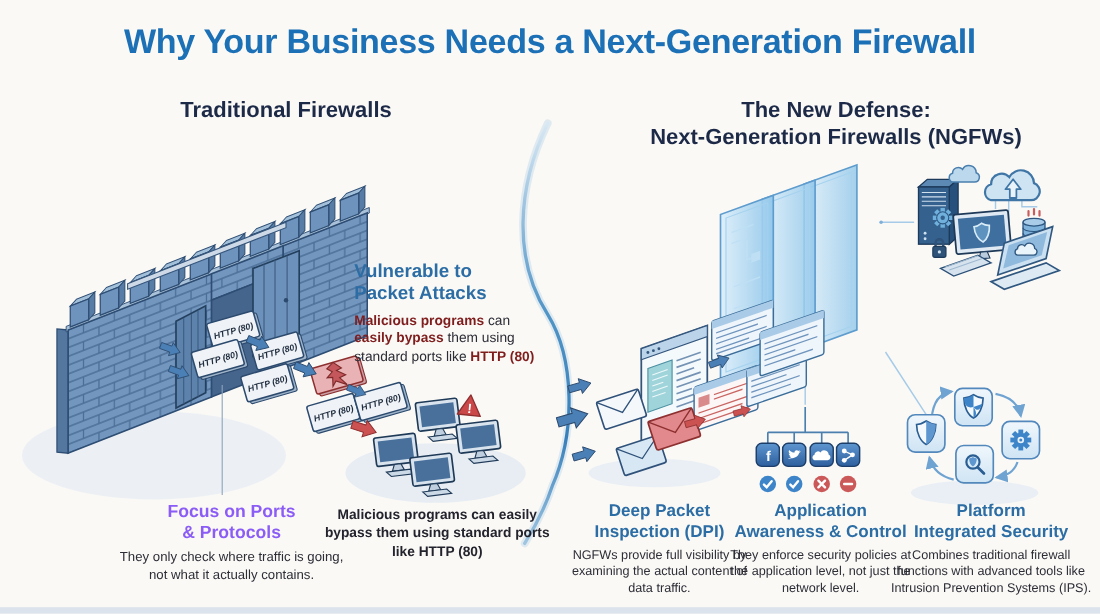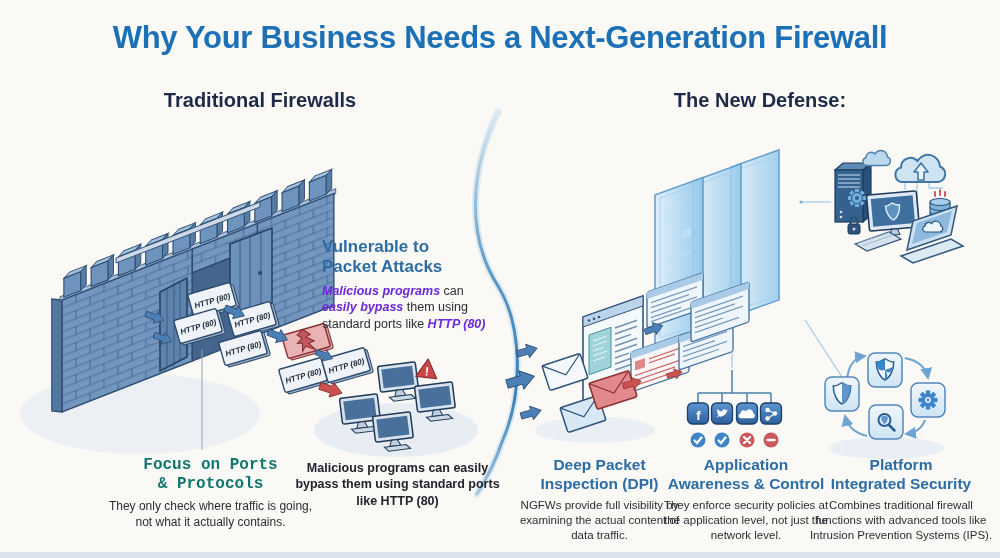--- a/index.html
+++ b/index.html
@@ -17,23 +17,23 @@
   }
   .col-heading{
     text-align:center;font-size:20px;font-weight:800;line-height:1.25;
     color:#1d2a47;
   }
   .left-heading{top:88px;left:95px;width:330px;}
   .right-heading{top:88px;left:530px;width:460px;}
   .vuln-block{top:237px;left:322px;width:172px;}
   .vuln-title{font-size:17px;font-weight:800;line-height:1.15;color:#2b6da4;}
   .vuln-body{margin-top:7px;font-size:12.5px;line-height:1.3;color:#2d2d36;}
-  .vuln-body b{color:#6d28d9;font-style:italic;}
+  .vuln-body b{color:#7f1d1d;}
   .focus-block{top:456px;left:108px;width:205px;text-align:center;}
-  .mini-title{font-size:16px;font-weight:800;line-height:1.2;color:#0f766e;font-family:Liberation Mono, monospace;}
+  .mini-title{font-size:16px;font-weight:800;line-height:1.2;color:#8b5cf6;}
   .mini-body{margin-top:5px;font-size:12px;line-height:1.3;color:#2d2d36;}
   .bypass-note{top:460px;left:295px;width:205px;text-align:center;
     font-size:12.5px;font-weight:700;line-height:1.3;color:#23232d;}
   .ngfw-col{top:456px;text-align:center;}
   .ngfw-col .t{font-size:15.5px;font-weight:800;line-height:1.2;color:#2b6da4;}
   .ngfw-col .b{margin-top:5px;font-size:11.5px;line-height:1.3;color:#2d2d36;}
   .col-dpi{left:512px;width:175px;}
   .col-app{left:655px;width:182px;}
   .col-int{left:805px;width:192px;}
   .bottom-strip{left:0;bottom:0;width:1000px;height:6px;background:#dde3ec;}
@@ -380,20 +380,21 @@
 </svg>
 
 <h1 class="abs main-title" style="margin:0;text-align:center;">Why Your Business Needs a Next-Generation Firewall</h1>
 
 <div class="abs col-heading left-heading">
   <div>Traditional Firewalls</div>
 </div>
 
 <div class="abs col-heading right-heading">
   <div>The New Defense:</div>
+  <div>Next-Generation Firewalls (NGFWs)</div>
 </div>
 
 <div class="abs vuln-block">
   <div class="vuln-title">
     <div>Vulnerable to</div>
     <div>Packet Attacks</div>
   </div>
   <div class="vuln-body"><b>Malicious programs</b><span> can </span><b>easily bypass</b><span> them using standard ports like </span><b>HTTP (80)</b></div>
 </div>
 

